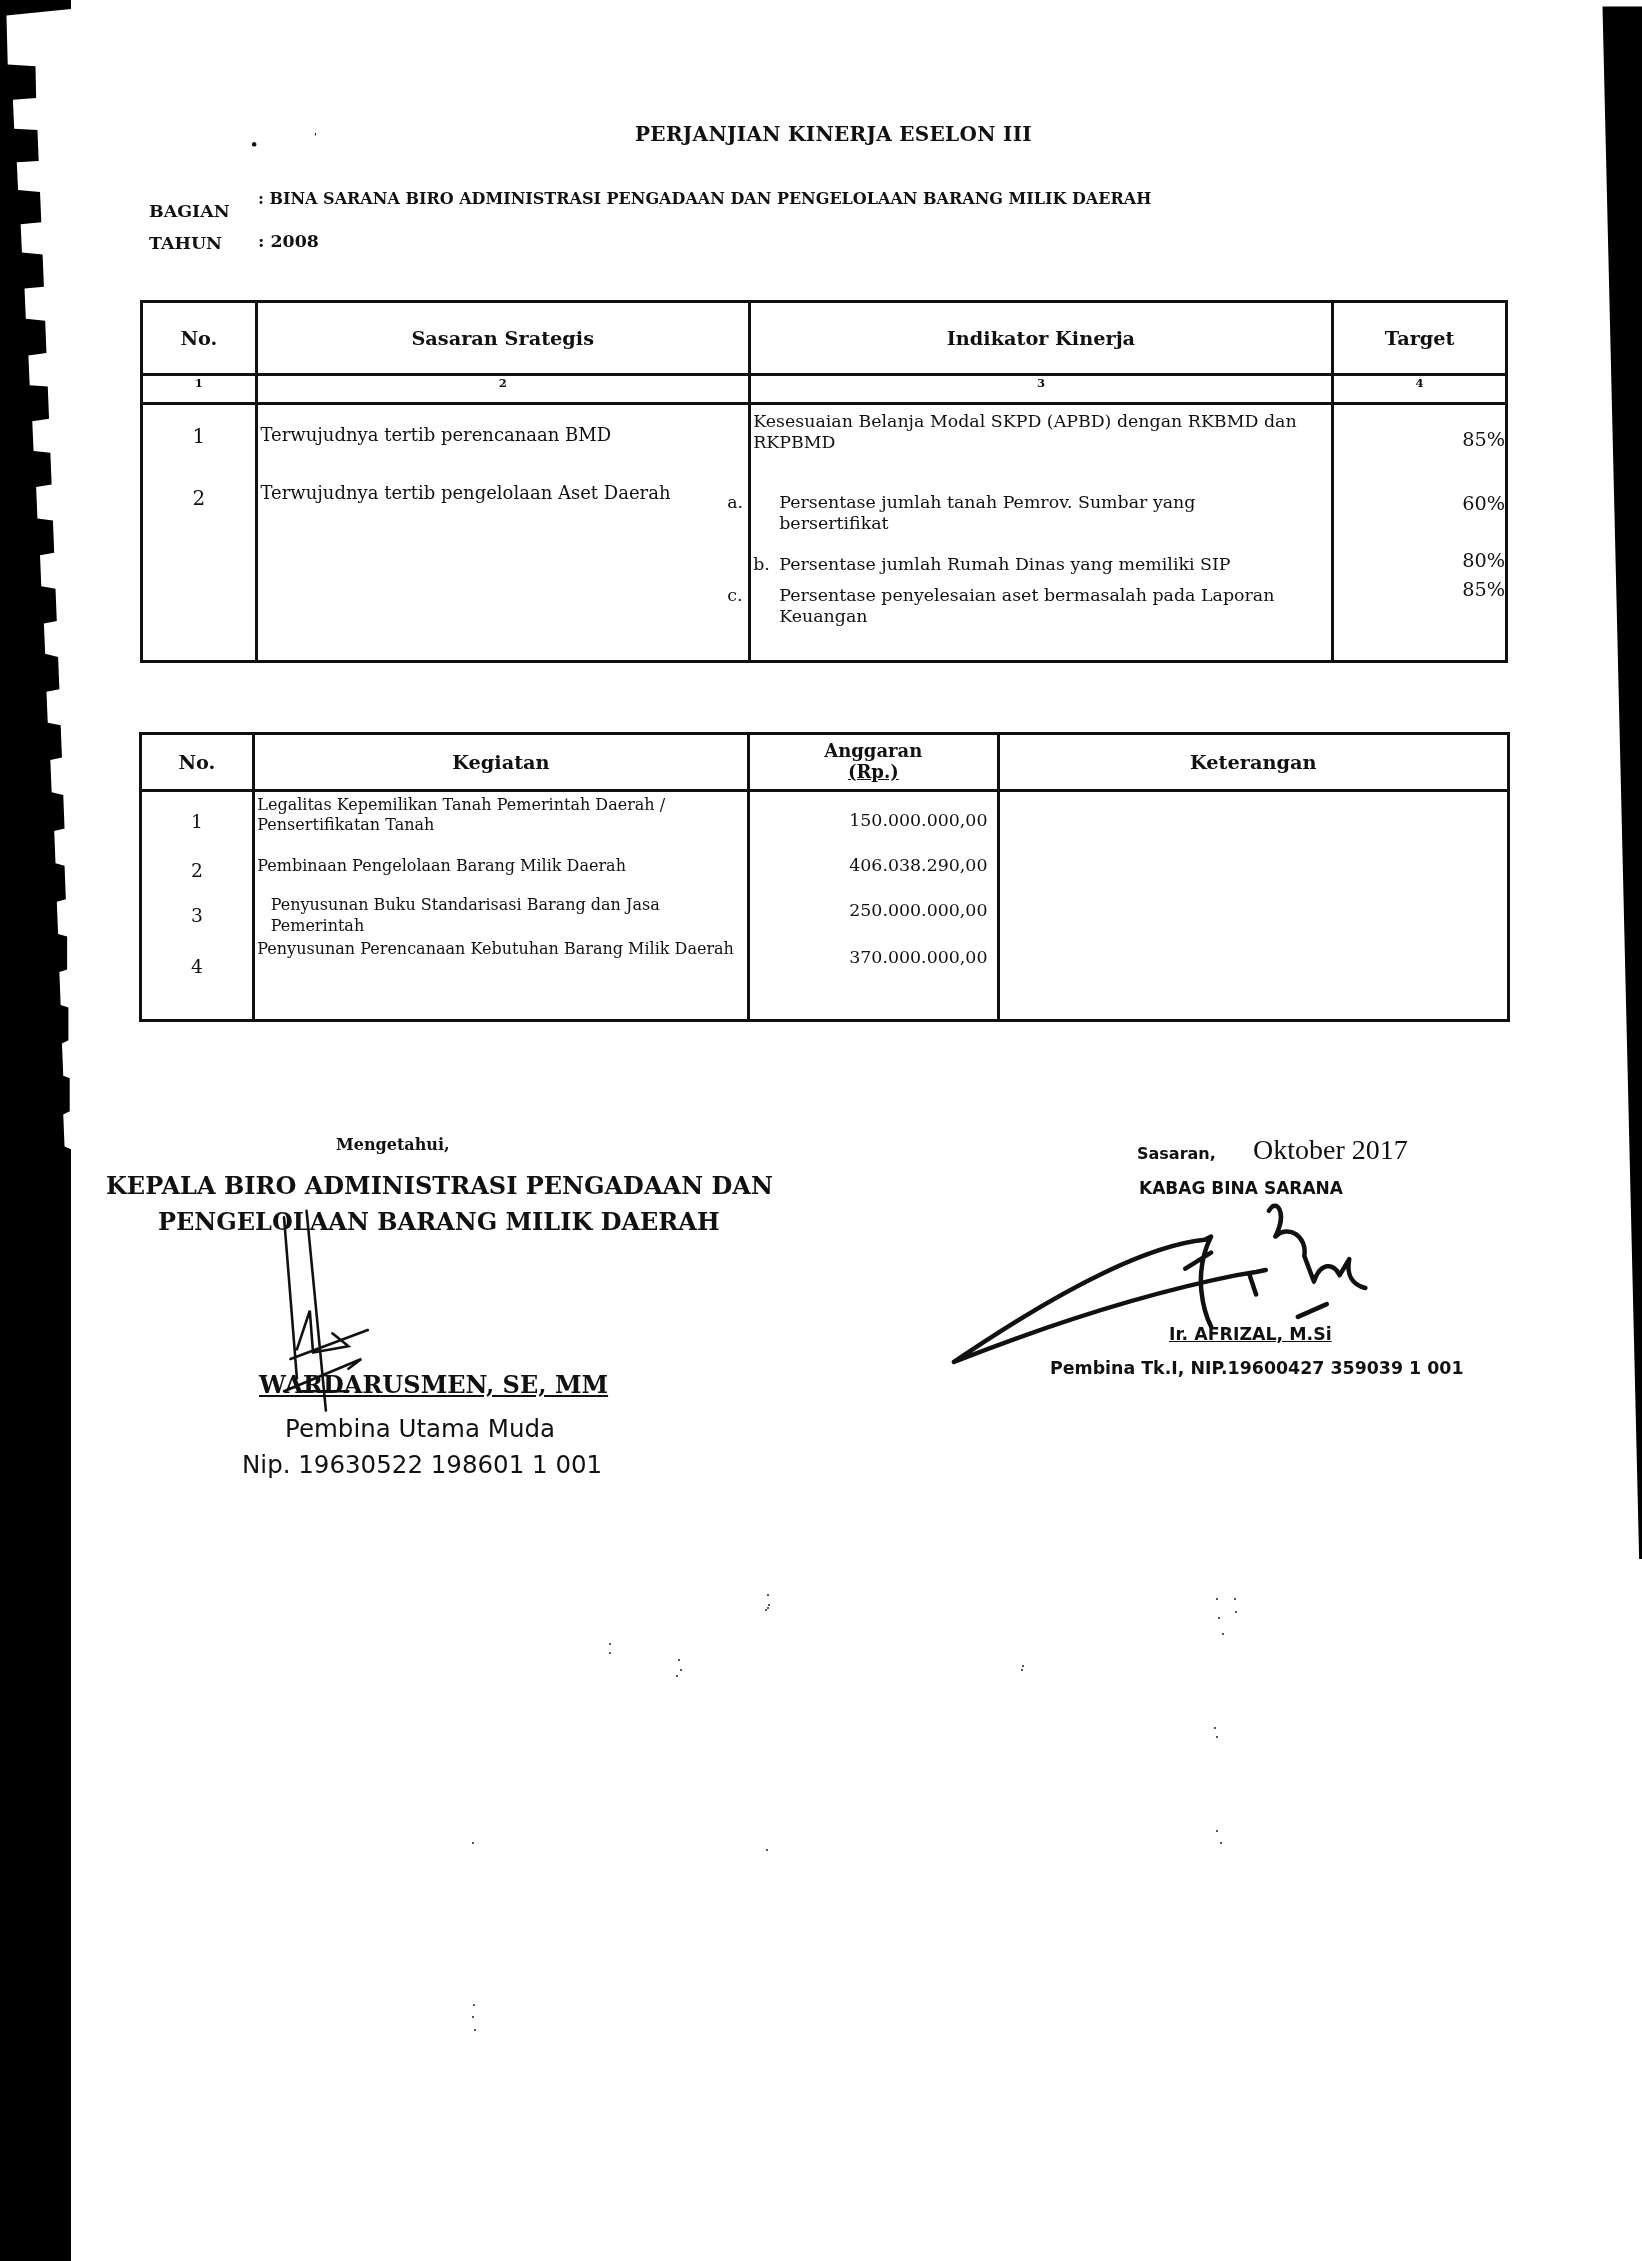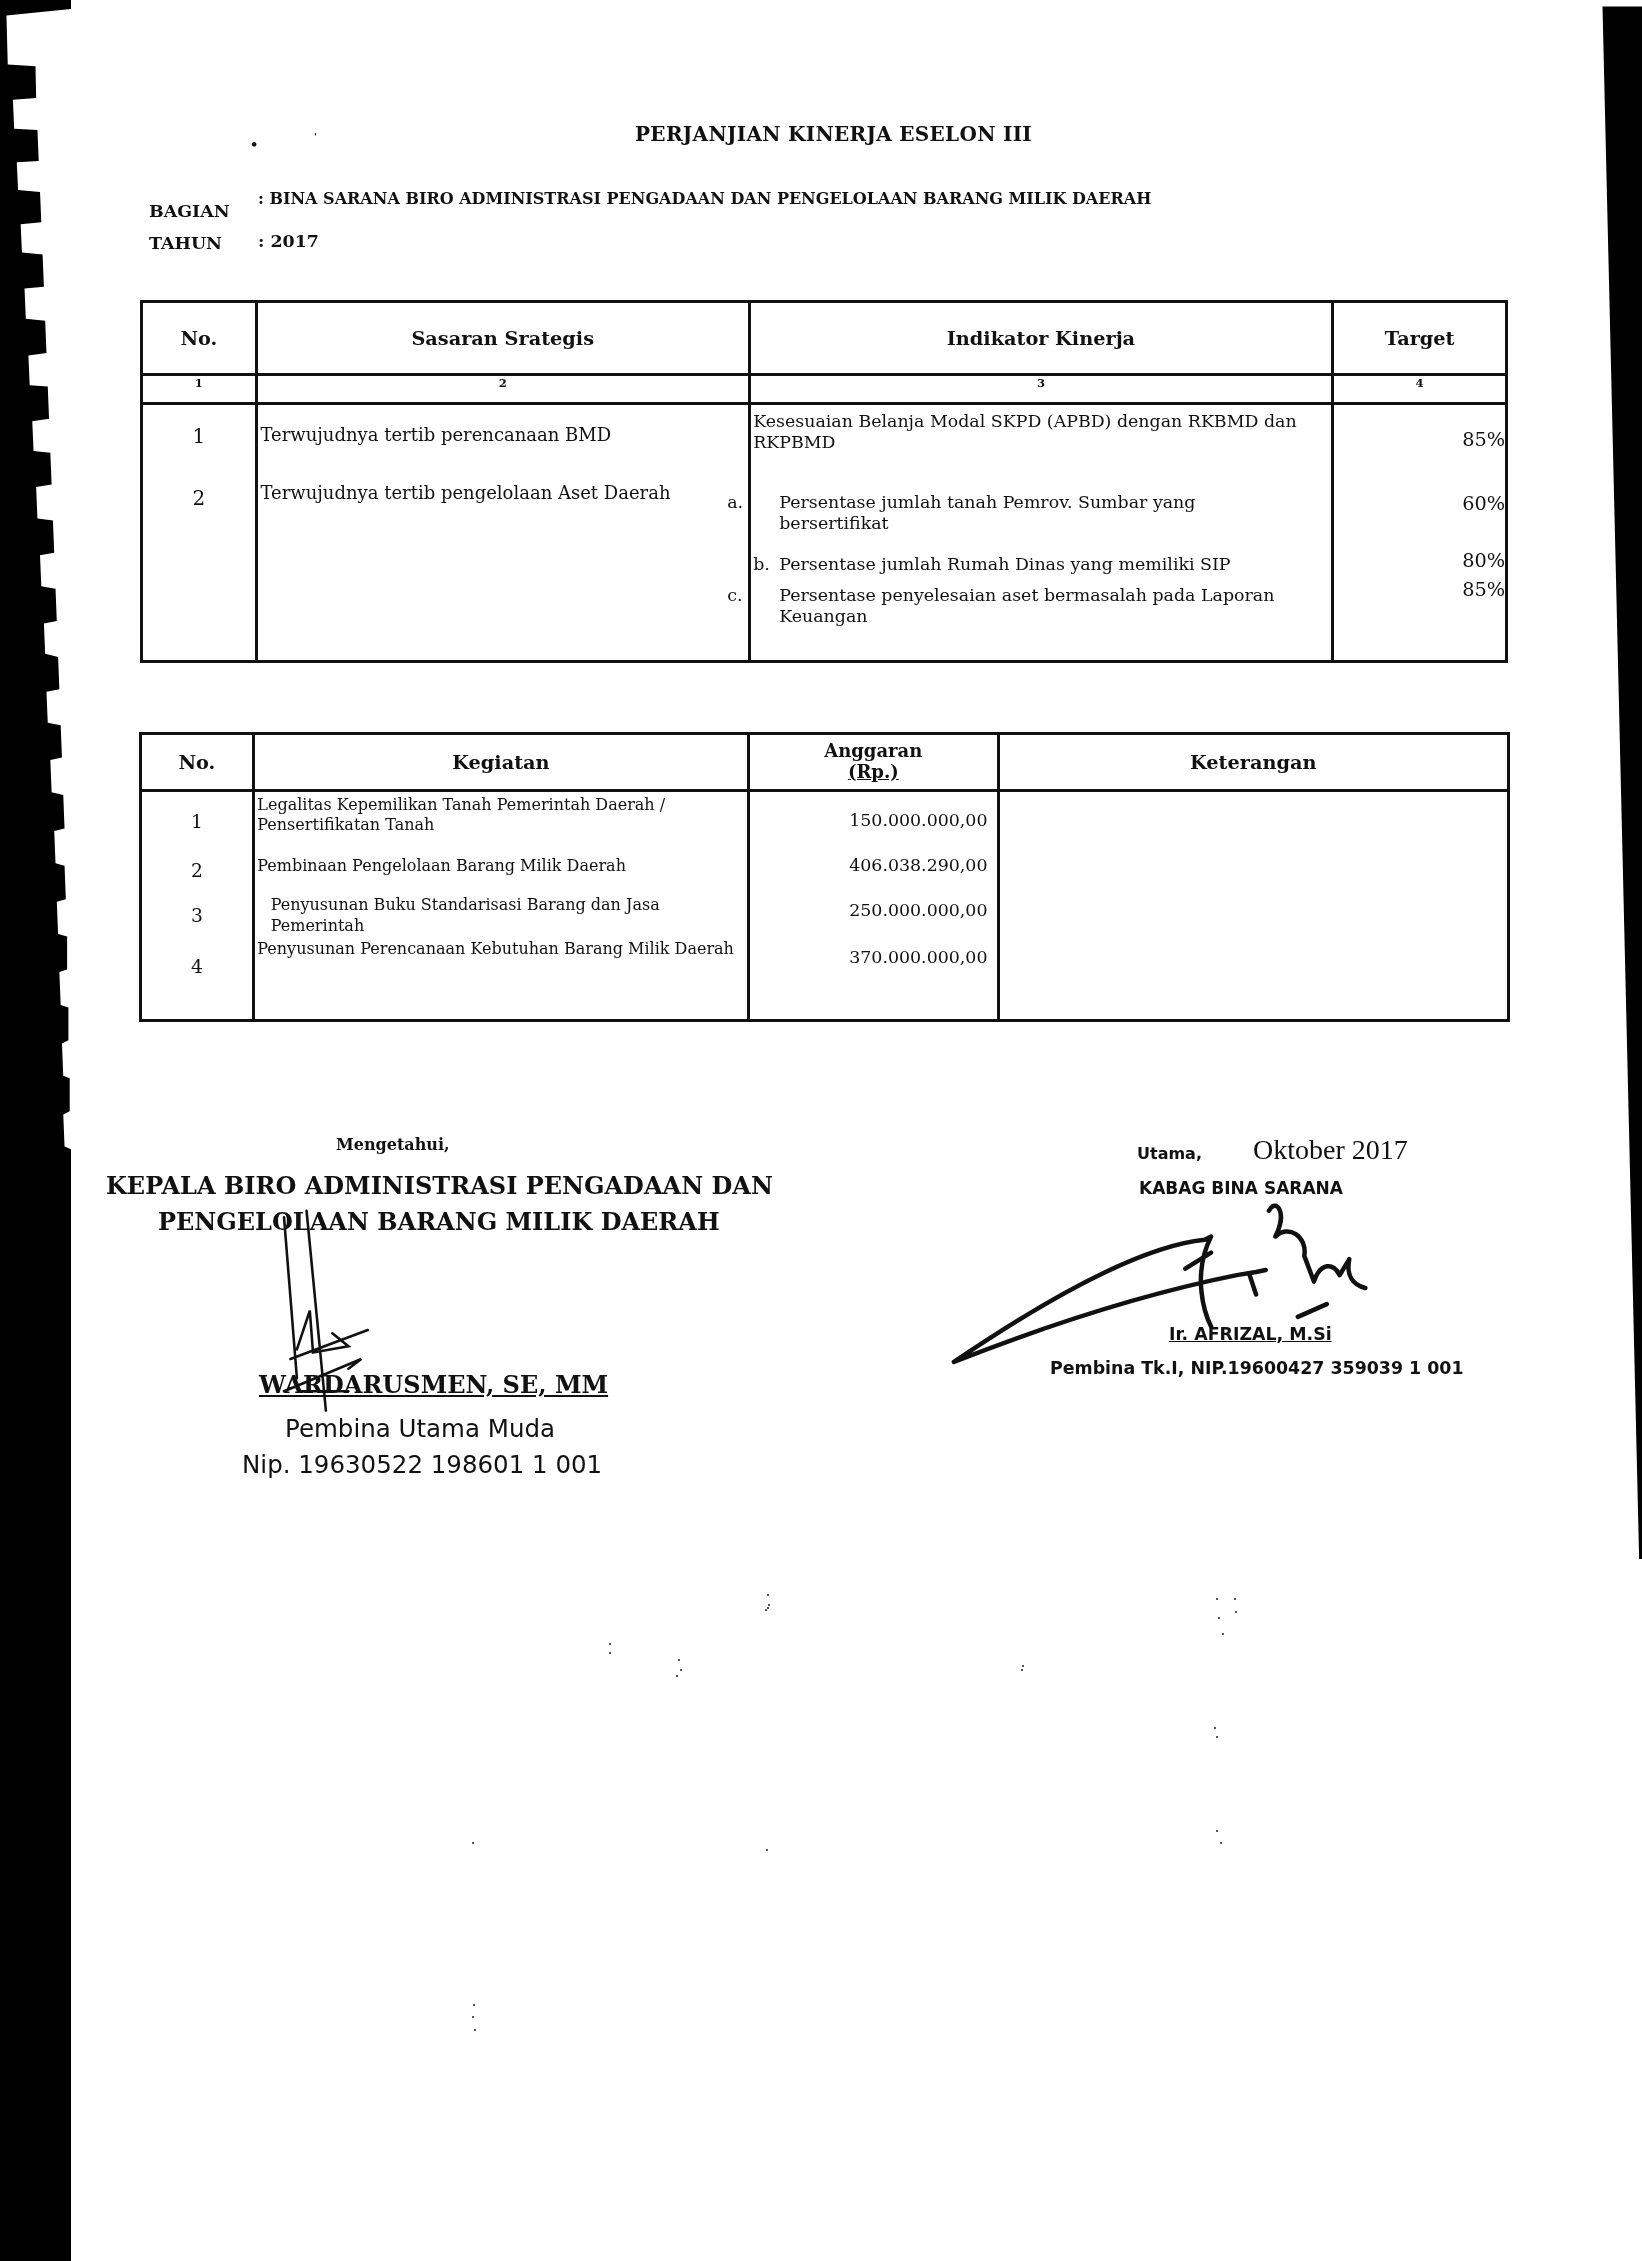--- a/index.html
+++ b/index.html
@@ -57,21 +57,21 @@
   <path fill="#000" d="M7,10 L70,10 L70,2420 L64,2420 Z"></path>
 </svg>
 
 <div class="abs dot-mark" style="left:250px; top:137px;">•</div>
 <div class="abs dot-mark" style="left:314px; top:132px; font-size:9px;">'</div>
 <div class="abs title">PERJANJIAN KINERJA ESELON III</div>
 
 <div class="abs meta-label" style="left:149px; top:201px;">BAGIAN</div>
 <div class="abs meta-value" style="left:258px; top:189px; font-size:16px;">: BINA SARANA BIRO ADMINISTRASI PENGADAAN DAN PENGELOLAAN BARANG MILIK DAERAH</div>
 <div class="abs meta-label" style="left:149px; top:233px;">TAHUN</div>
-<div class="abs meta-value" style="left:258px; top:231px;">: 2017</div>
+<div class="abs meta-value" style="left:258px; top:231px;">: 2008</div>
 
 <table class="grid" style="left:140px; top:300px; width:1368px;">
   <colgroup>
     <col style="width:115px">
       <col style="width:494px">
       <col style="width:585px">
       <col style="width:174px">
   </colgroup>
   <tbody>
       <tr style="height:73px;">
@@ -163,21 +163,21 @@
 <div class="abs sig" style="left:336px; top:1135px; font-size:16px; font-family:'DejaVu Serif', serif;">Mengetahui,</div>
 <div class="abs sig-left-title" style="left:106px; top:1171px; font-size:24px;">KEPALA BIRO ADMINISTRASI PENGADAAN DAN</div>
 <div class="abs sig-left-title" style="left:158px; top:1207px; font-size:24px;">PENGELOLAAN BARANG MILIK DAERAH</div>
 <svg class="abs" style="left:271px; top:1198px;" width="142" height="219" viewBox="0 0 220 340">
   <path d="M20,30 L40,280 M55,20 L85,330 M40,235 L60,175 L65,240 L120,230 L95,210 M30,250 L150,205 M20,300 L140,250 L120,265 M45,300 L120,300" stroke="#111" stroke-width="4" fill="none" stroke-linecap="round"></path>
 </svg>
 <div class="abs sig sig-name" style="left:259px; top:1370px; font-size:24px;">WARDARUSMEN, SE, MM</div>
 <div class="abs" style="left:285px; top:1414px; font-size:24.5px; font-family:'DejaVu Sans', sans-serif;">Pembina Utama Muda</div>
 <div class="abs" style="left:242px; top:1450px; font-size:24.5px; font-family:'DejaVu Sans', sans-serif;">Nip. 19630522 198601 1 001</div>
 
-<div class="abs sig" style="left:1137px; top:1144px; font-size:16px; font-family:'DejaVu Sans', sans-serif;">Utama,</div>
+<div class="abs sig" style="left:1137px; top:1144px; font-size:16px; font-family:'DejaVu Sans', sans-serif;">Sasaran,</div>
 <div class="abs" style="left:1253px; top:1134px; font-size:28px; font-family:'Liberation Serif', serif;">Oktober 2017</div>
 <div class="abs sig" style="left:1139px; top:1178px; font-size:17px; font-family:'DejaVu Sans', sans-serif;">KABAG BINA SARANA</div>
 <svg class="abs" style="left:947px; top:1198px;" width="451" height="180" viewBox="0 0 700 280">
   <path d="M10,255 C150,160 300,75 400,65 L410,60 C380,120 400,180 410,200 M10,255 C150,200 300,150 450,120 L480,115 L495,112 M370,110 L410,85 M500,20 C510,0 530,20 510,60 C530,40 560,60 555,90 L570,130 C580,100 600,100 610,120 L625,95 C620,120 630,135 650,140 M590,165 L545,185 M470,120 L480,150" stroke="#111" stroke-width="7" fill="none" stroke-linecap="round" stroke-linejoin="round"></path>
 </svg>
 <div class="abs sig sig-name" style="left:1169px; top:1324px; font-size:17.4px; font-family:'DejaVu Sans', sans-serif;">Ir. AFRIZAL, M.Si</div>
 <div class="abs sig" style="left:1050px; top:1358px; font-size:17.4px; font-family:'DejaVu Sans', sans-serif;">Pembina Tk.I, NIP.19600427 359039 1 001</div>
 
 <div class="speck" style="left:609px; top:1643px;"></div>
 <div class="speck" style="left:609px; top:1652px;"></div>

